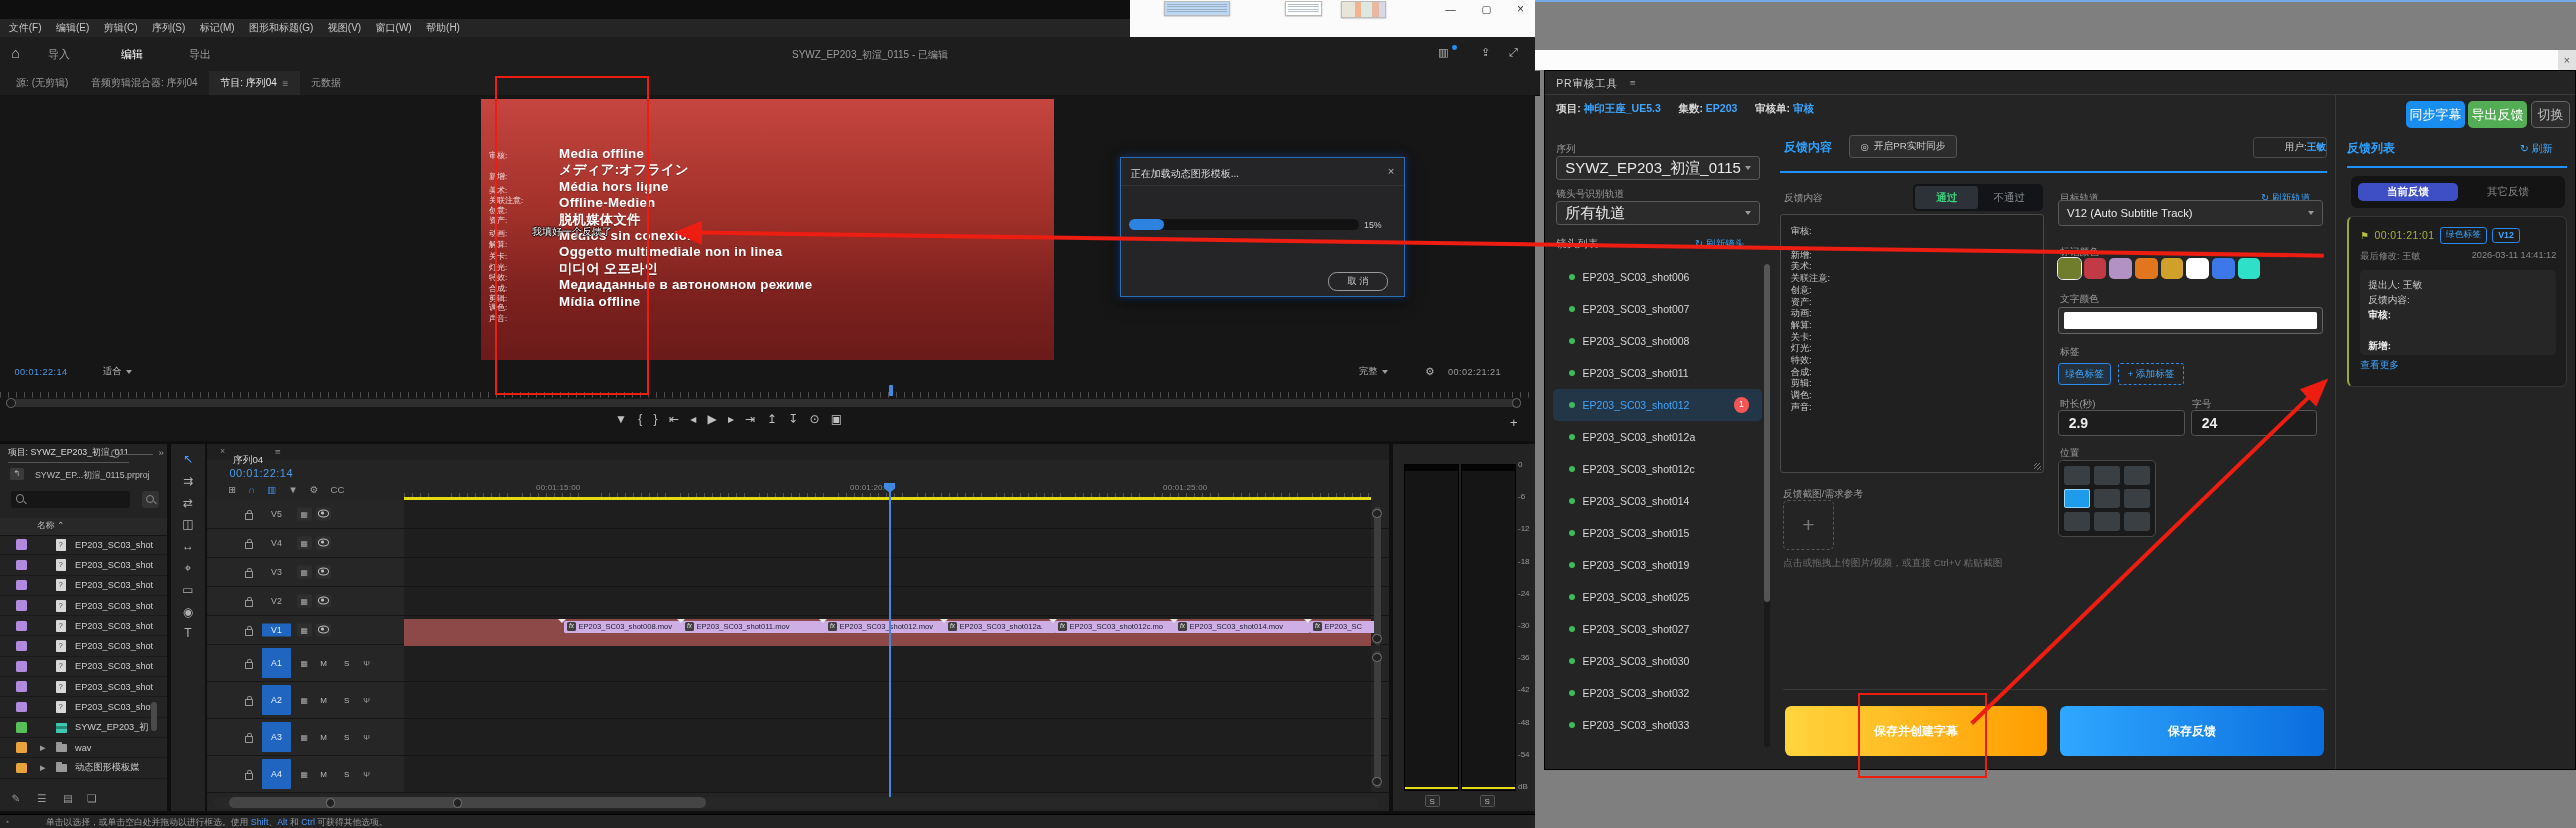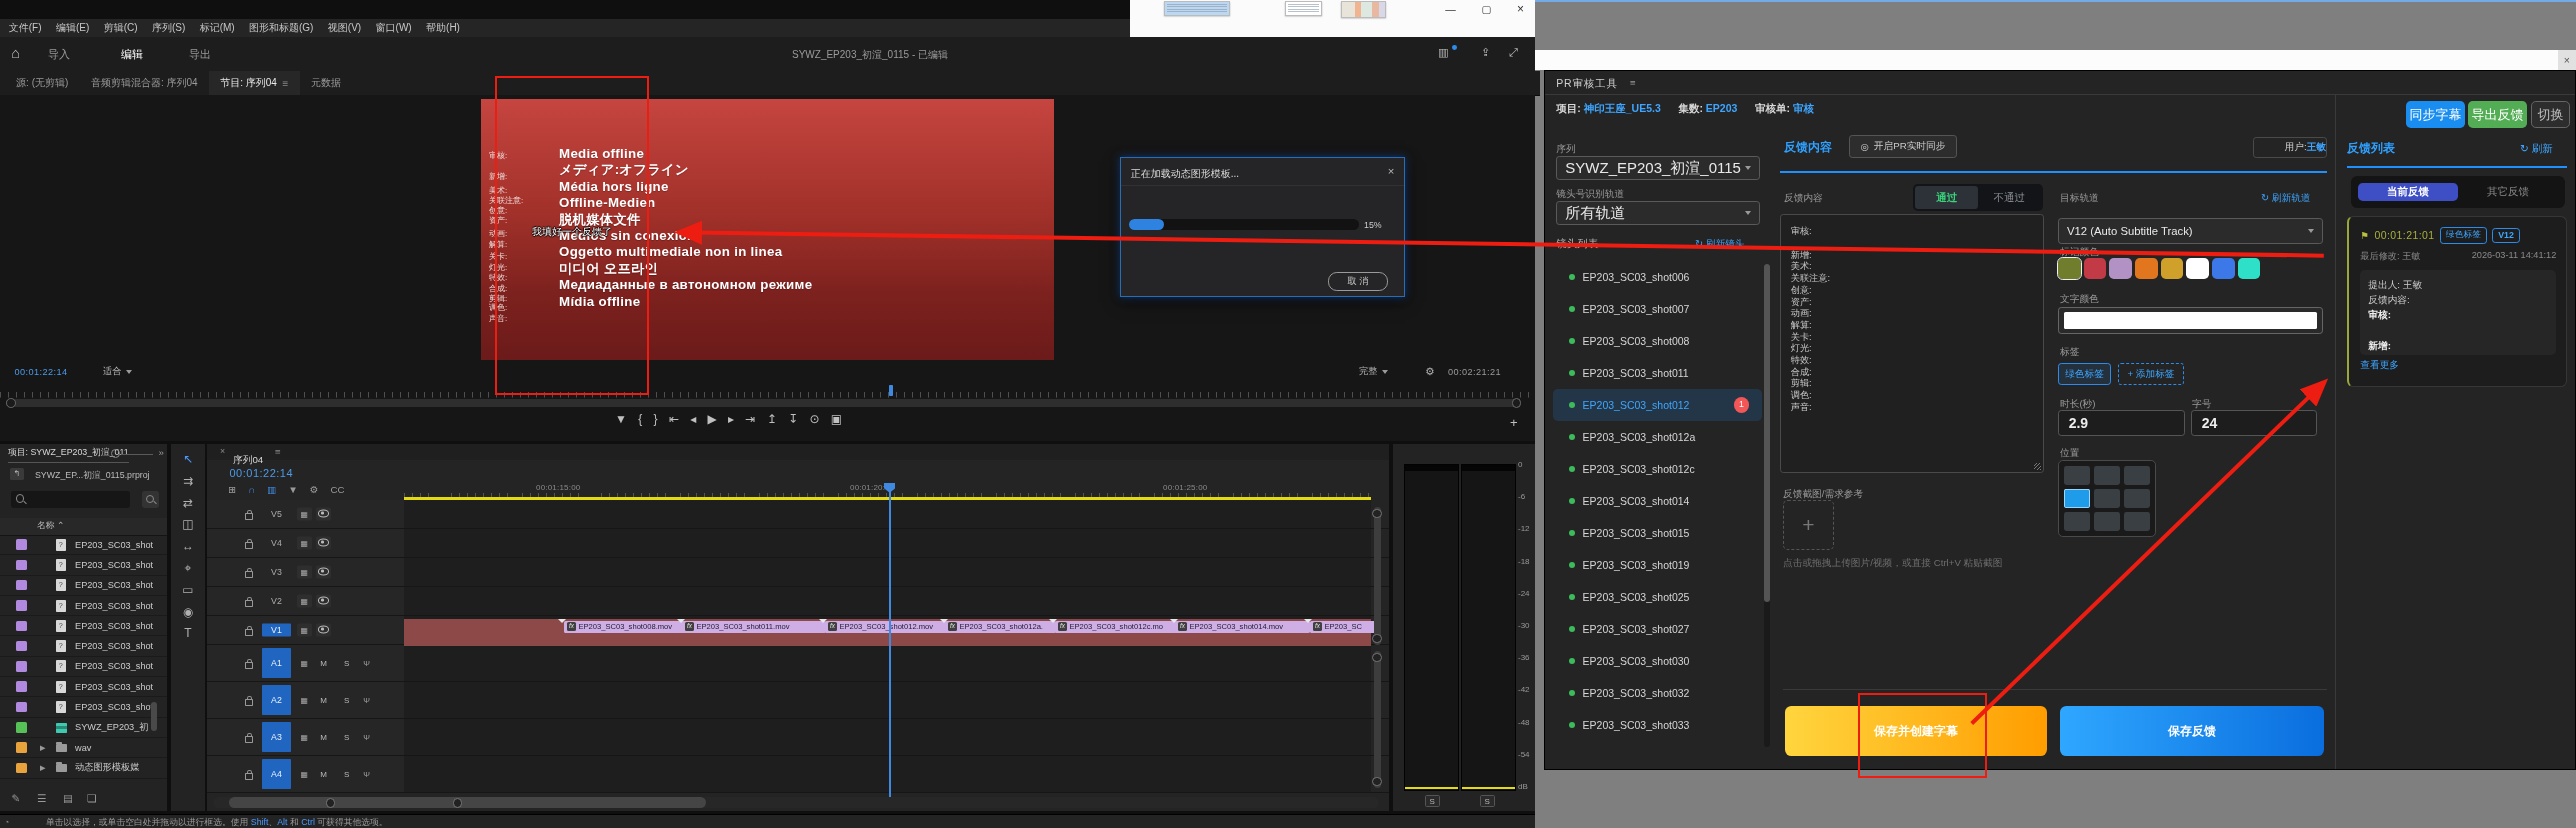--- a/index.html
+++ b/index.html
@@ -941,21 +941,21 @@
         <div class="ta-line">灯光:</div>
         <div class="ta-line">特效:</div>
         <div class="ta-line">合成:</div>
         <div class="ta-line">剪辑:</div>
         <div class="ta-line">调色:</div>
         <div class="ta-line">声音:</div>
       </div>
 
     <span class="plabel2" style="left:515px;top:121px;">目标轨道</span>
     <span class="bluelink" style="left:716px;top:121px;">↻ 刷新轨道</span>
-    <div class="dd" style="left:513px;top:147px;width:265px;height:26px;">
+    <div class="dd" style="left:513px;top:129px;width:265px;height:26px;">
       <span class="ddtext" style="font-size:11.3px;">V12 (Auto Subtitle Track)</span>
         <span class="ddarrow"></span>
     </div>
 
     <span class="plabel2" style="left:515px;top:175px;">标记颜色</span>
     <div id="swatches">
 
     <span class="swatch sel" style="background: rgb(111, 125, 44);"></span>
         <span class="swatch" style="background: rgb(194, 58, 69);"></span>
         <span class="swatch" style="background: rgb(178, 146, 196);"></span>

